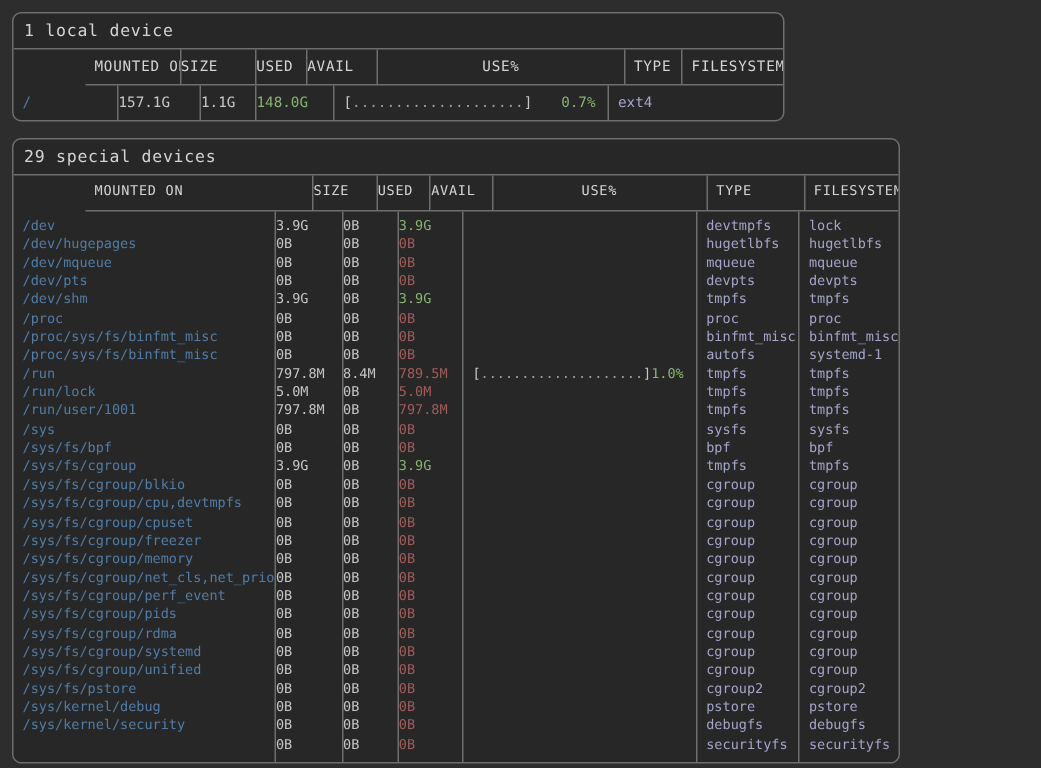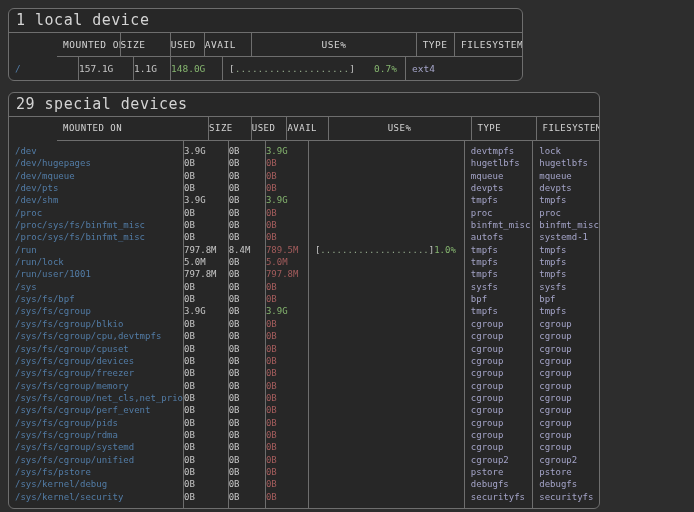--- a/index.html
+++ b/index.html
@@ -19,21 +19,21 @@
     background:var(--panel-bg);
     border:1px solid var(--border);
     border-radius:6px;
     margin-left:8px;
     overflow:hidden;
   }
   .t0{margin-top:8px; width:515px; font-size:9.5px;}
   .t1{margin-top:11px; width:592px; font-size:9px;}
   .title{
     color:var(--header-text);
-    font-size:15px;
+    font-size:11px;
     line-height:13px;
     padding:5px 7px;
     border-bottom:1px solid var(--border);
     letter-spacing:0.5px;
   }
   .hdr{display:flex; border-bottom:1px solid var(--border);margin-left:48px;}
   .hcell{
     color:var(--header-text);
     line-height:13px;
     padding-top:5px; padding-bottom:5px;
@@ -131,21 +131,20 @@
         <div class="line">/proc/sys/fs/binfmt_misc</div>
         <div class="line">/run</div>
         <div class="line">/run/lock</div>
         <div class="line">/run/user/1001</div>
         <div class="line">/sys</div>
         <div class="line">/sys/fs/bpf</div>
         <div class="line">/sys/fs/cgroup</div>
         <div class="line">/sys/fs/cgroup/blkio</div>
         <div class="line">/sys/fs/cgroup/cpu,devtmpfs</div>
         <div class="line">/sys/fs/cgroup/cpuset</div>
-        <div class="line">/sys/fs/cgroup/devices</div>
         <div class="line">/sys/fs/cgroup/freezer</div>
         <div class="line">/sys/fs/cgroup/memory</div>
         <div class="line">/sys/fs/cgroup/net_cls,net_prio</div>
         <div class="line">/sys/fs/cgroup/perf_event</div>
         <div class="line">/sys/fs/cgroup/pids</div>
         <div class="line">/sys/fs/cgroup/rdma</div>
         <div class="line">/sys/fs/cgroup/systemd</div>
         <div class="line">/sys/fs/cgroup/unified</div>
         <div class="line">/sys/fs/pstore</div>
         <div class="line">/sys/kernel/debug</div>

